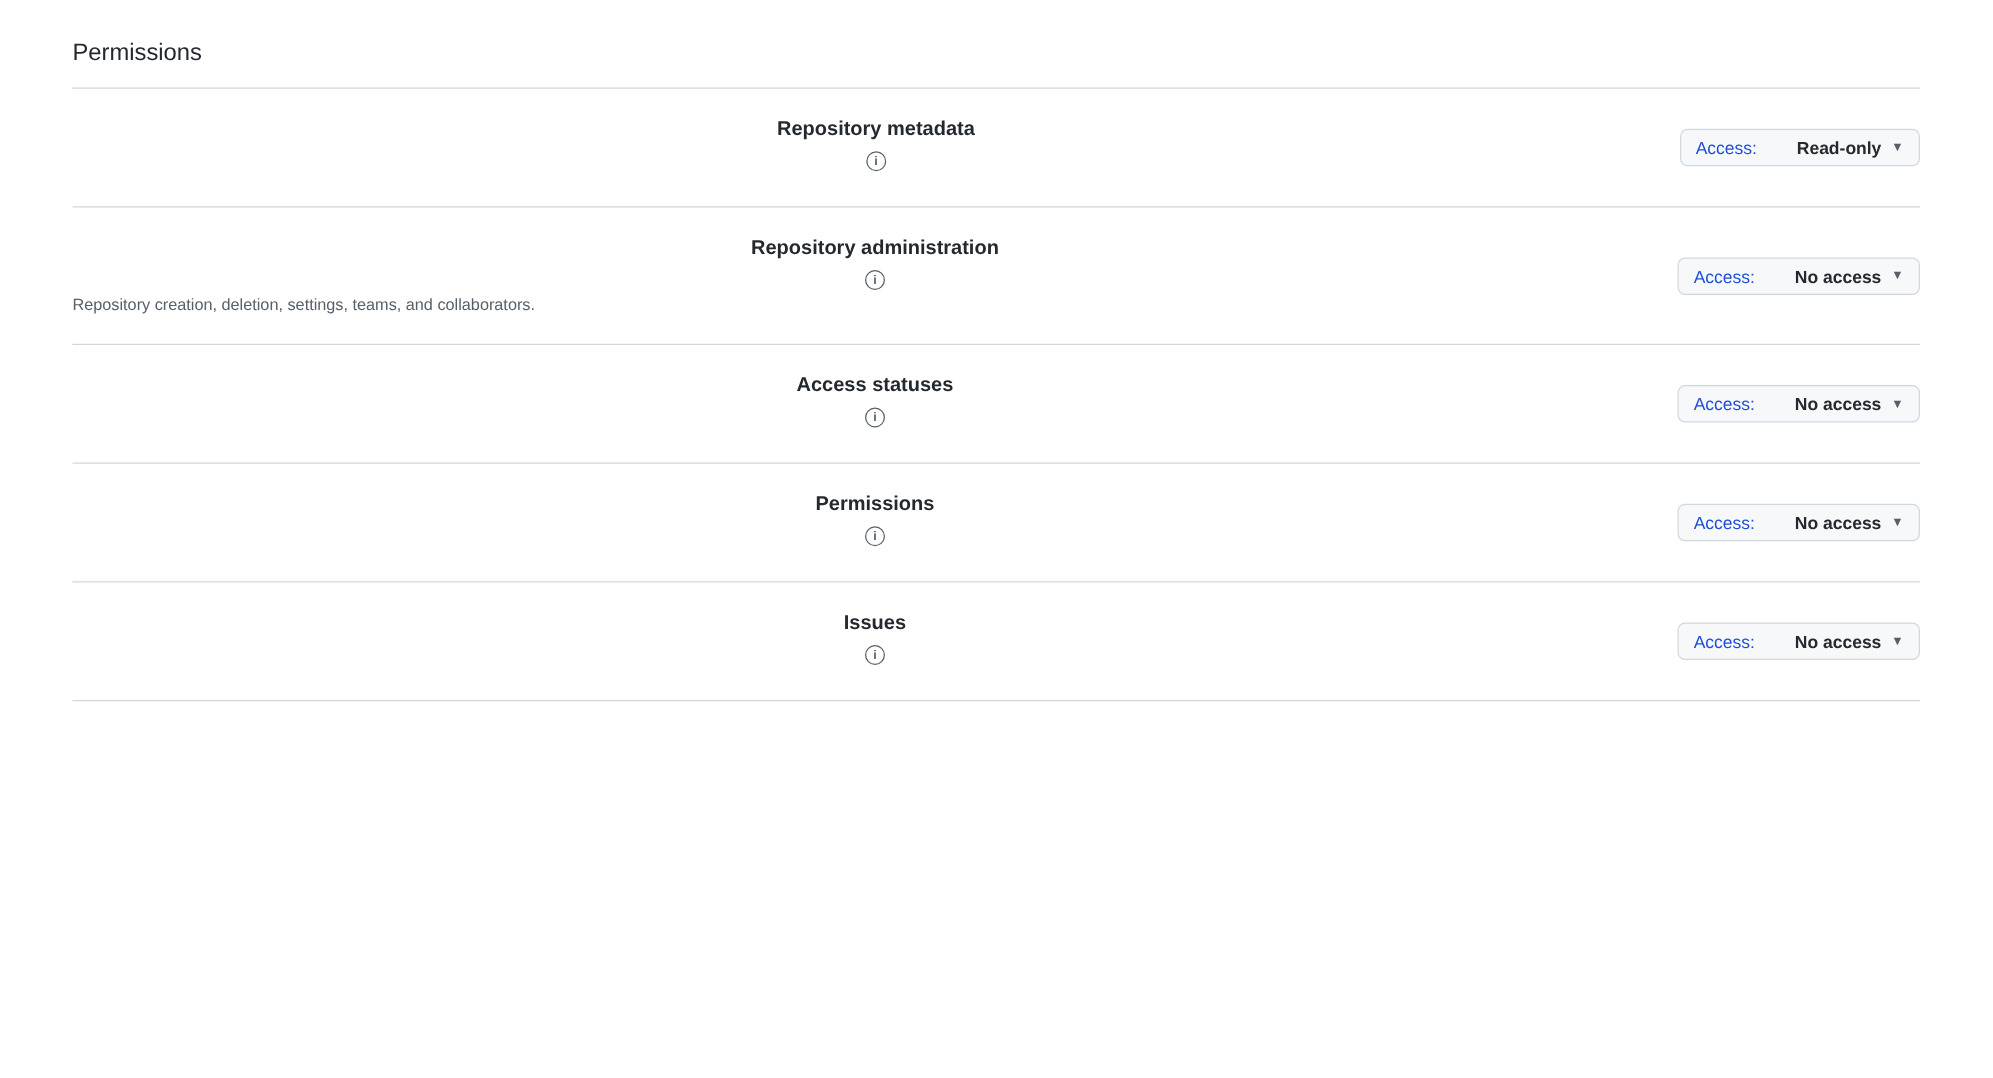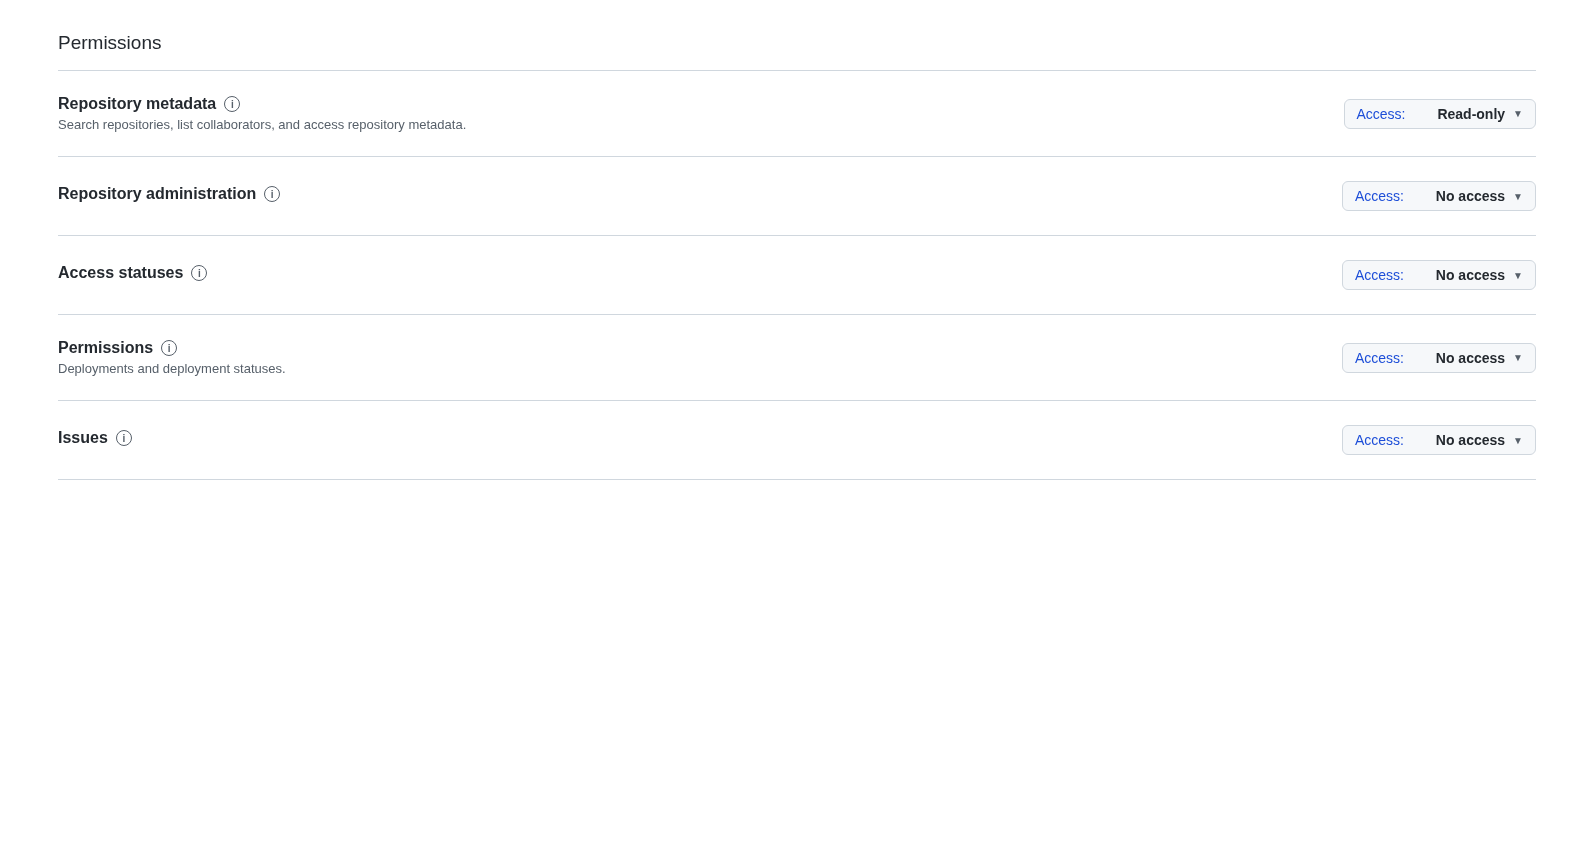--- a/index.html
+++ b/index.html
@@ -43,20 +43,21 @@
 
     .permission-info {
       flex: 1;
     }
 
     .permission-title-row {
       display: flex;
       align-items: center;
       gap: 8px;
       margin-bottom: 4px;
+      flex-direction: column;
     }
 
     .permission-name {
       font-size: 16px;
       font-weight: 600;
       color: #24292f;
     }
 
     .info-icon {
       display: inline-flex;
@@ -118,36 +119,36 @@
   <h1 class="page-title">Permissions</h1>
   <div class="divider"></div>
 
   <div id="permissions-list">
       <div class="permission-row">
       <div class="permission-info">
         <div class="permission-title-row">
           <span class="permission-name">Repository metadata</span>
           <span class="info-icon">i</span>
         </div>
-        <p class="permission-description">Search repositories, list collaborators, and access repository metadata.</p>
       </div>
       <button class="access-dropdown">
         <span>
           <span class="access-label-prefix">Access: </span><span class="access-label-value">Read-only</span>
         </span>
         <span class="dropdown-arrow">▼</span>
       </button>
     </div>
       <div class="divider"></div>
       <div class="permission-row">
       <div class="permission-info">
         <div class="permission-title-row">
           <span class="permission-name">Repository administration</span>
           <span class="info-icon">i</span>
         </div>
+        <p class="permission-description">Repository creation, deletion, settings, teams, and collaborators.</p>
       </div>
       <button class="access-dropdown">
         <span>
           <span class="access-label-prefix">Access: </span><span class="access-label-value">No access</span>
         </span>
         <span class="dropdown-arrow">▼</span>
       </button>
     </div>
       <div class="divider"></div>
       <div class="permission-row">
@@ -164,21 +165,20 @@
         <span class="dropdown-arrow">▼</span>
       </button>
     </div>
       <div class="divider"></div>
       <div class="permission-row">
       <div class="permission-info">
         <div class="permission-title-row">
           <span class="permission-name">Permissions</span>
           <span class="info-icon">i</span>
         </div>
-        <p class="permission-description">Deployments and deployment statuses.</p>
       </div>
       <button class="access-dropdown">
         <span>
           <span class="access-label-prefix">Access: </span><span class="access-label-value">No access</span>
         </span>
         <span class="dropdown-arrow">▼</span>
       </button>
     </div>
       <div class="divider"></div>
       <div class="permission-row">

